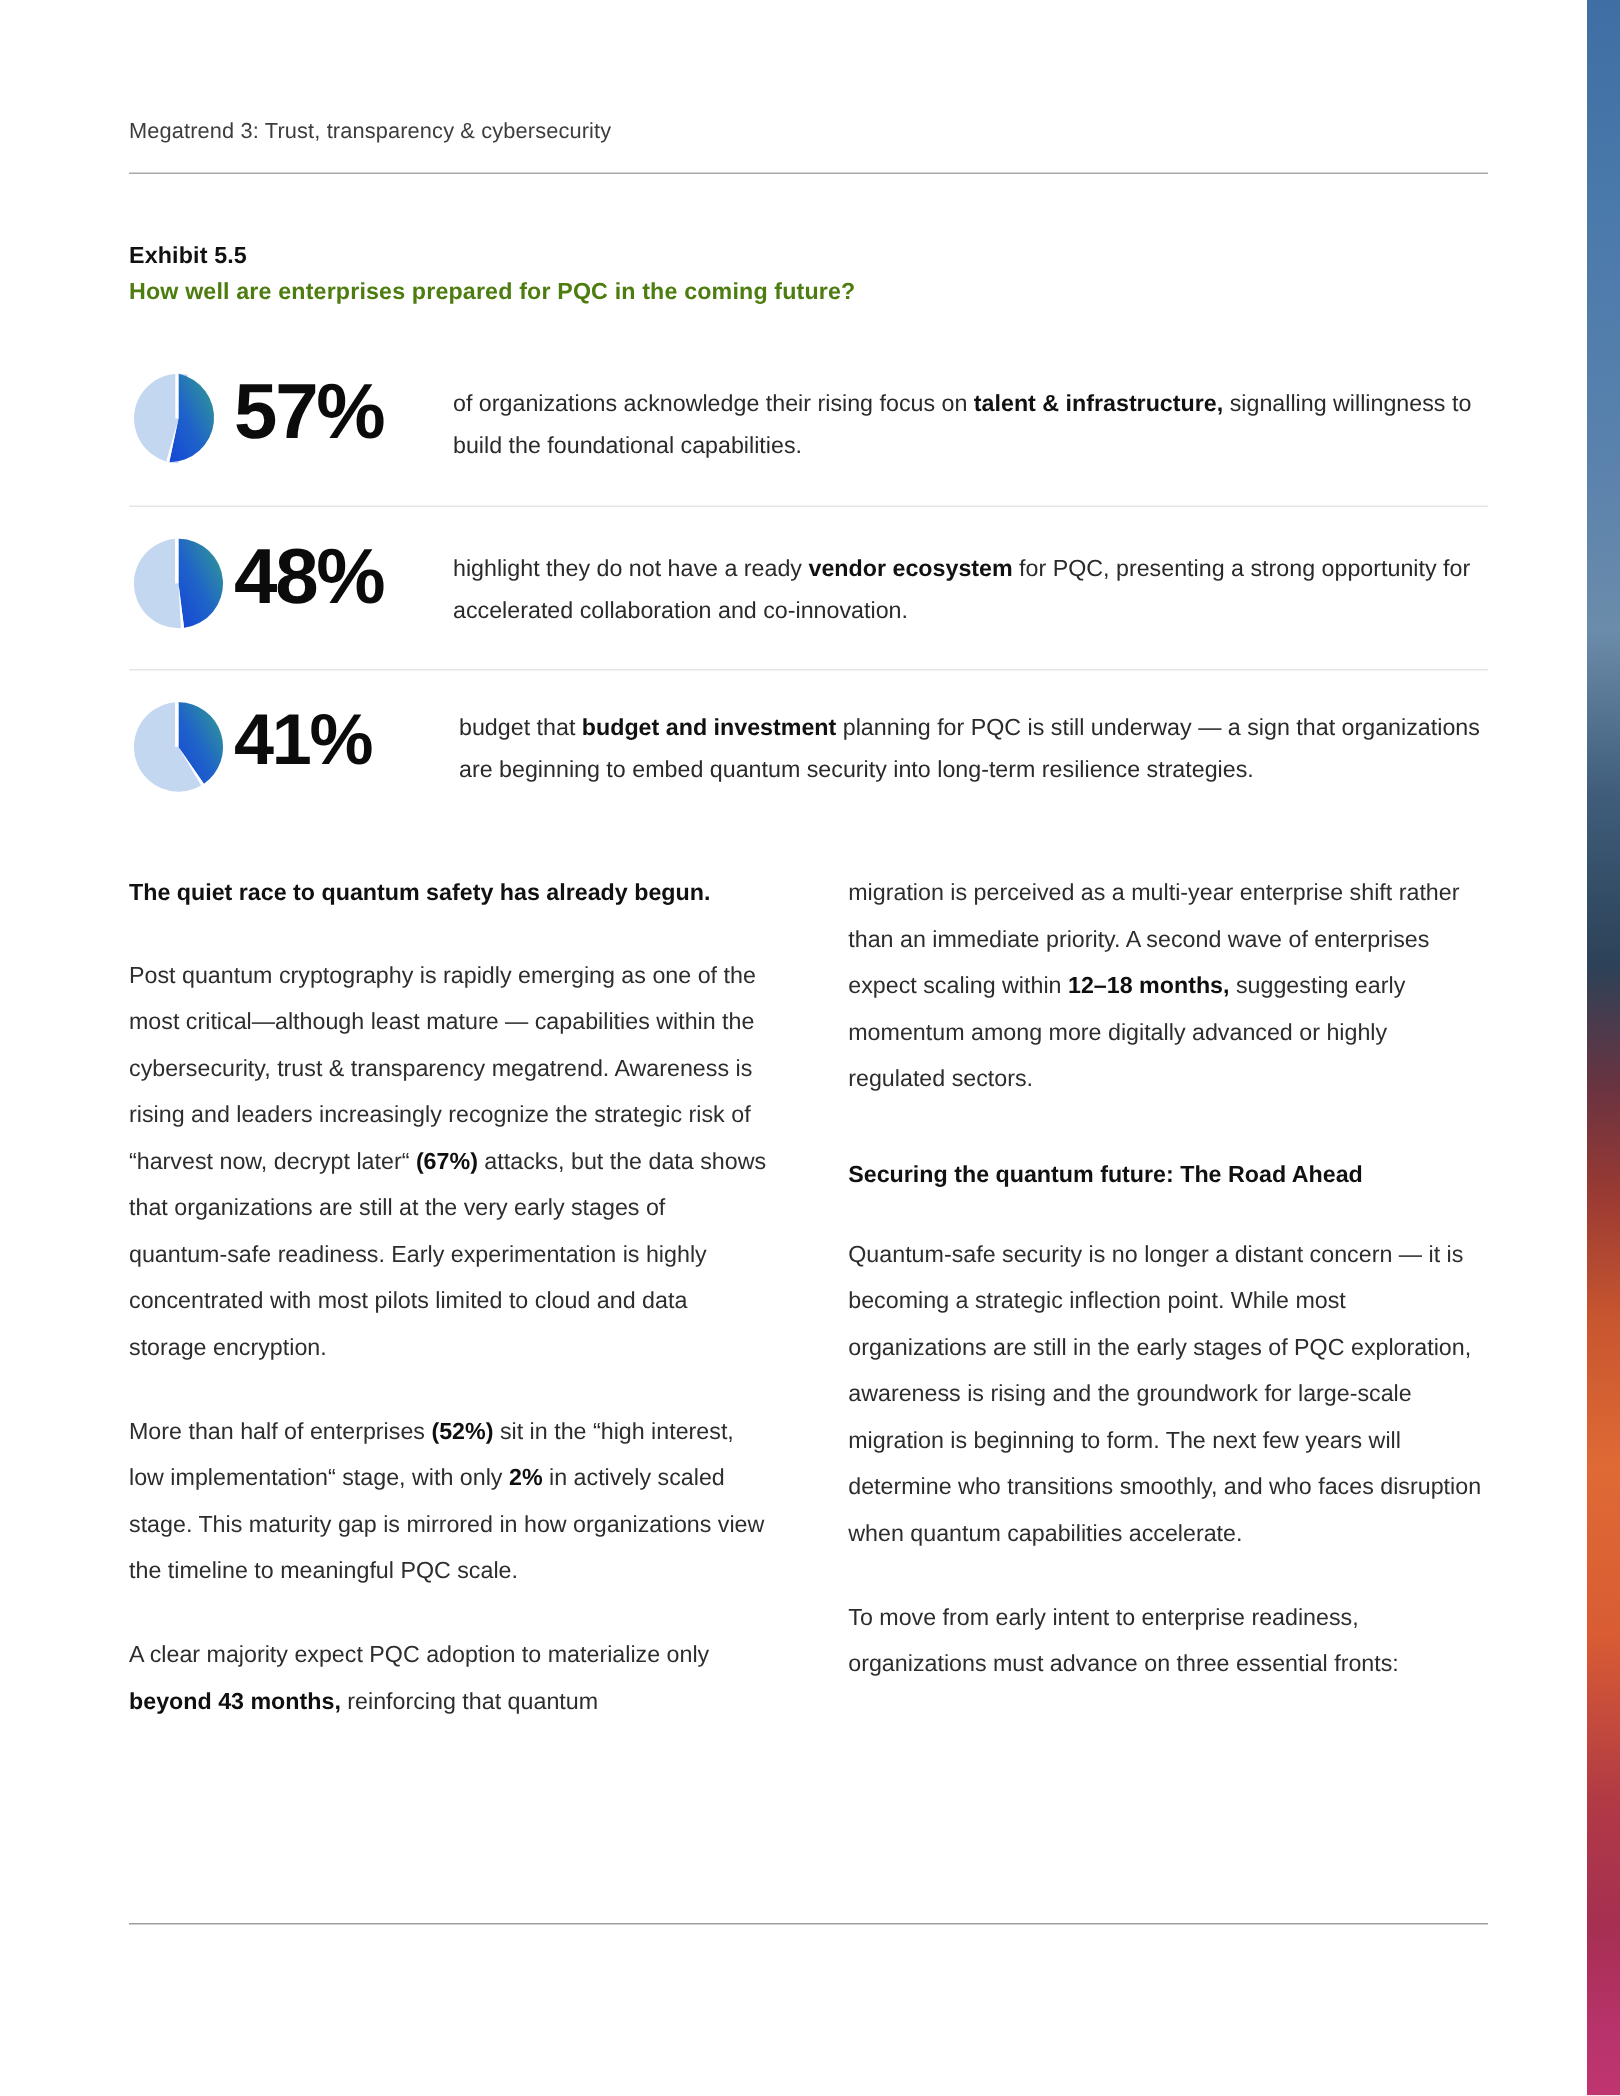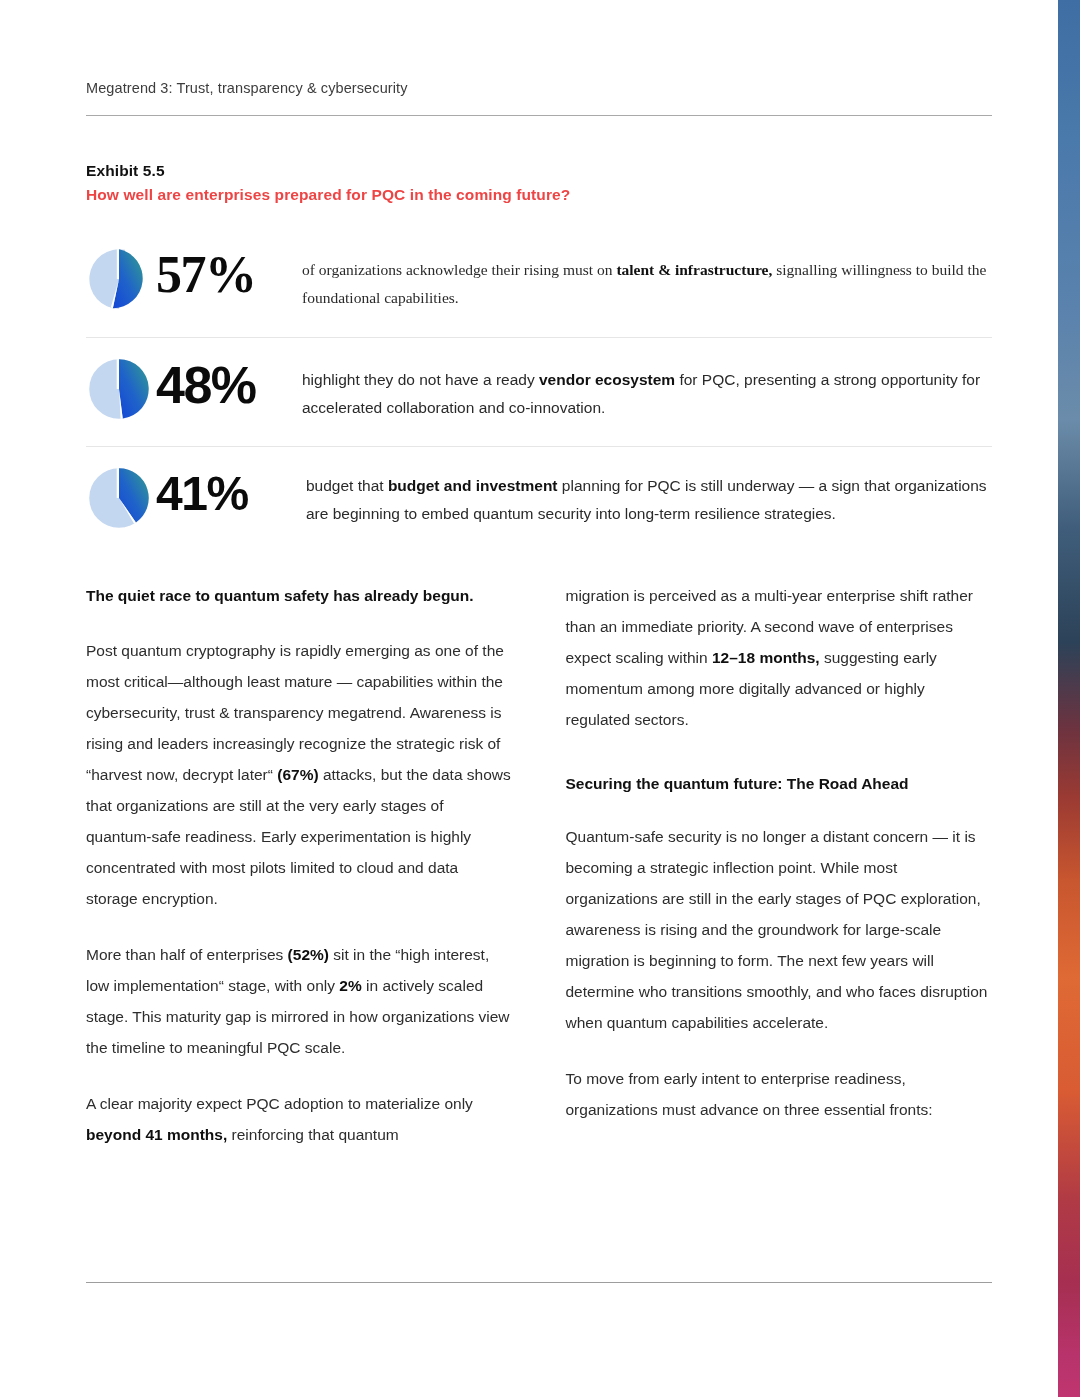--- a/index.html
+++ b/index.html
@@ -91,38 +91,38 @@
     font-weight: bold;
     color: #111111;
     letter-spacing: 0.1px;
   }
   .exhibit-question {
     position: absolute;
     top: 186px;
     left: 0;
     font-size: 15.5px;
     font-weight: bold;
-    color: #ef4444;
+    color: #4d7c0f;
     letter-spacing: 0.1px;
   }
 
   
   .stats {
     position: absolute;
     top: 240px;
     left: 0;
     width: 906px;
   }
   .stat-row {
     position: relative;
     display: flex;
     align-items: flex-start;
     min-height: 92px;
   }
-  .stat-row.r1 { height: 97px; padding-top: 6px; font-family: Liberation Serif, serif; }
+  .stat-row.r1 { height: 97px; padding-top: 6px; }
   .stat-row.r2 { height: 108px; padding-top: 18px; }
   .stat-row.r3 { height: 112px; padding-top: 18px; }
 
   .divider {
     width: 906px;
     height: 1px;
     background: #e6e6e6;
   }
 
   .pie-wrap {
@@ -244,21 +244,21 @@
               </linearGradient>
             </defs>
             <path d="M50 50 L50 2 A48 48 0 1 1 40.1 97 Z" fill="#c3d7f0" transform="rotate(180 50 50)"></path>
             <path d="M50 50 L50 2 A48 48 0 0 1 40.1 97 Z" fill="url(#g1)"></path>
             <path d="M50 50 L50 2 L46.5 2 L46.5 50 Z" fill="#ffffff"></path>
             <path d="M50 50 L40.1 97 L36.9 95.6 L50 50 Z" fill="#ffffff"></path>
           </svg>
         </div>
         <div class="stat-num">57%</div>
         <div class="stat-text">
-          <span>of organizations acknowledge their rising must on </span><b>talent &amp; infrastructure,</b><span> signalling willingness to build the foundational capabilities.</span>
+          <span>of organizations acknowledge their rising focus on </span><b>talent &amp; infrastructure,</b><span> signalling willingness to build the foundational capabilities.</span>
         </div>
       </div>
 
       <div class="divider"></div>
 
       <div class="stat-row r2">
         <div class="pie-wrap">
           <svg class="pie" viewBox="0 0 100 100">
             <defs>
               <linearGradient id="g2" x1="0%" y1="100%" x2="100%" y2="0%">
@@ -309,21 +309,21 @@
 
       <div class="col left">
         <p class="para lead">The quiet race to quantum safety has already begun.</p>
         <p class="para">
           <span>Post quantum cryptography is rapidly emerging as one of the most critical—although least mature — capabilities within the cybersecurity, trust &amp; transparency megatrend. Awareness is rising and leaders increasingly recognize the strategic risk of “harvest now, decrypt later“ </span><b>(67%)</b><span> attacks, but the data shows that organizations are still at the very early stages of quantum-safe readiness. Early experimentation is highly concentrated with most pilots limited to cloud and data storage encryption.</span>
         </p>
         <p class="para">
           <span>More than half of enterprises </span><b>(52%)</b><span> sit in the “high interest, low implementation“ stage, with only </span><b>2%</b><span> in actively scaled stage. This maturity gap is mirrored in how organizations view the timeline to meaningful PQC scale.</span>
         </p>
         <p class="para">
-          <span>A clear majority expect PQC adoption to materialize only </span><b>beyond 41 months,</b><span> reinforcing that quantum</span>
+          <span>A clear majority expect PQC adoption to materialize only </span><b>beyond 43 months,</b><span> reinforcing that quantum</span>
         </p>
       </div>
 
       <div class="col right">
         <p class="para">
           <span>migration is perceived as a multi-year enterprise shift rather than an immediate priority. A second wave of enterprises expect scaling within </span><b>12–18 months,</b><span> suggesting early momentum among more digitally advanced or highly regulated sectors.</span>
         </p>
         <h3 class="subhead">Securing the quantum future: The Road Ahead</h3>
         <p class="para">Quantum-safe security is no longer a distant concern — it is becoming a strategic inflection point. While most organizations are still in the early stages of PQC exploration, awareness is rising and the groundwork for large-scale migration is beginning to form. The next few years will determine who transitions smoothly, and who faces disruption when quantum capabilities accelerate.</p>
         <p class="para">To move from early intent to enterprise readiness, organizations must advance on three essential fronts:</p>

